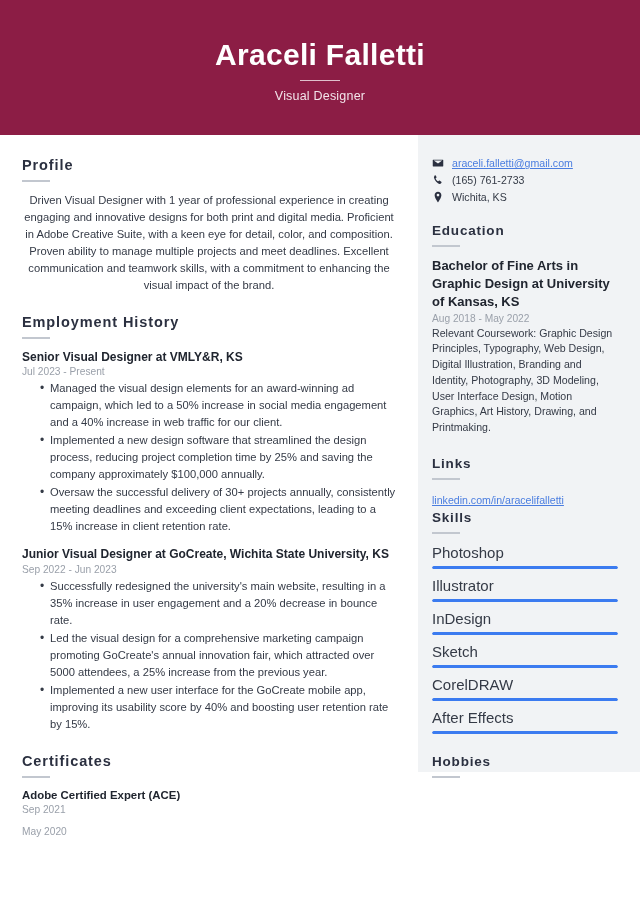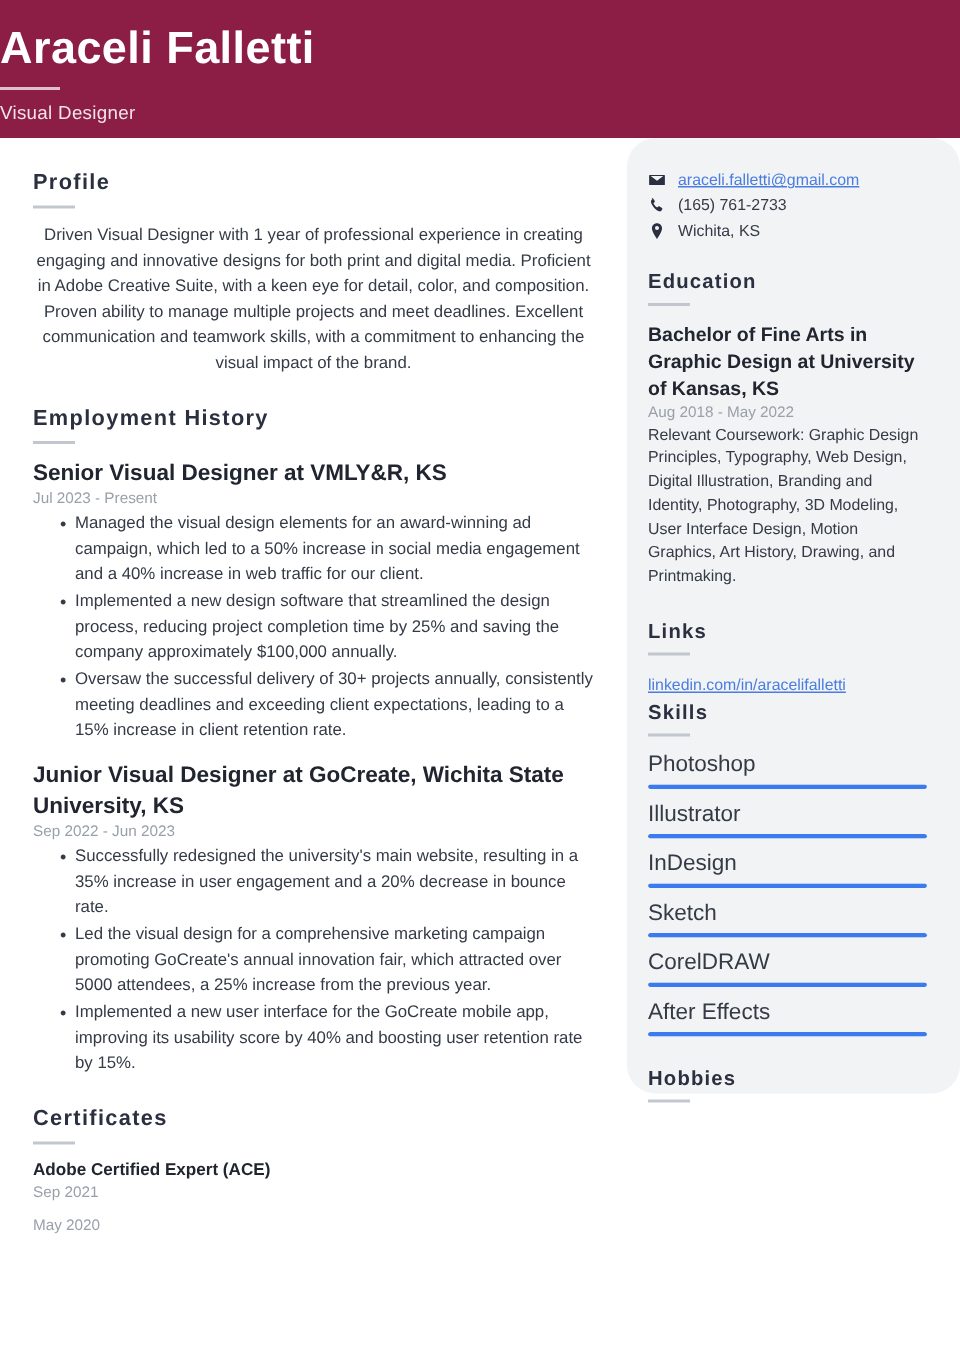--- a/index.html
+++ b/index.html
@@ -20,24 +20,25 @@
   .page {
     position: relative;
     width: 640px;
     height: 905px;
     overflow: hidden;
     background: #ffffff;
   }
 
   
   .header {
-    height: 92px;
+    height: 135px;
     background: #8c1d45;
     display: flex;
     flex-direction: column;
+    align-items: center;
     justify-content: center;
     padding-top: 6px;
   }
 
   .header-name {
     font-size: 30px;
     font-weight: 700;
     color: #ffffff;
     letter-spacing: 0.3px;
     line-height: 1.1;
@@ -67,21 +68,20 @@
   .col-main {
     width: 418px;
     background: #ffffff;
     padding: 22px 22px 0 22px;
   }
 
   .col-side {
     width: 222px;
     background: #f1f3f5;
     padding: 22px 22px 0 14px;
-    border-radius: 19px;
   }
 
   
   .sec-head {
     font-size: 14.5px;
     font-weight: 700;
     color: #2b3040;
     letter-spacing: 0.9px;
     margin-bottom: 7px;
   }
@@ -104,21 +104,21 @@
   .para {
     font-size: 11.2px;
     line-height: 1.52;
     color: #343a46;
     text-align: center;
   }
 
   .job { margin-bottom: 11px; }
 
   .job-title {
-    font-size: 15px;
+    font-size: 12px;
     font-weight: 700;
     color: #20252f;
     line-height: 1.35;
   }
 
   .job-date {
     font-size: 10.2px;
     color: #9aa0aa;
     margin-top: 1px;
     margin-bottom: 3px;

